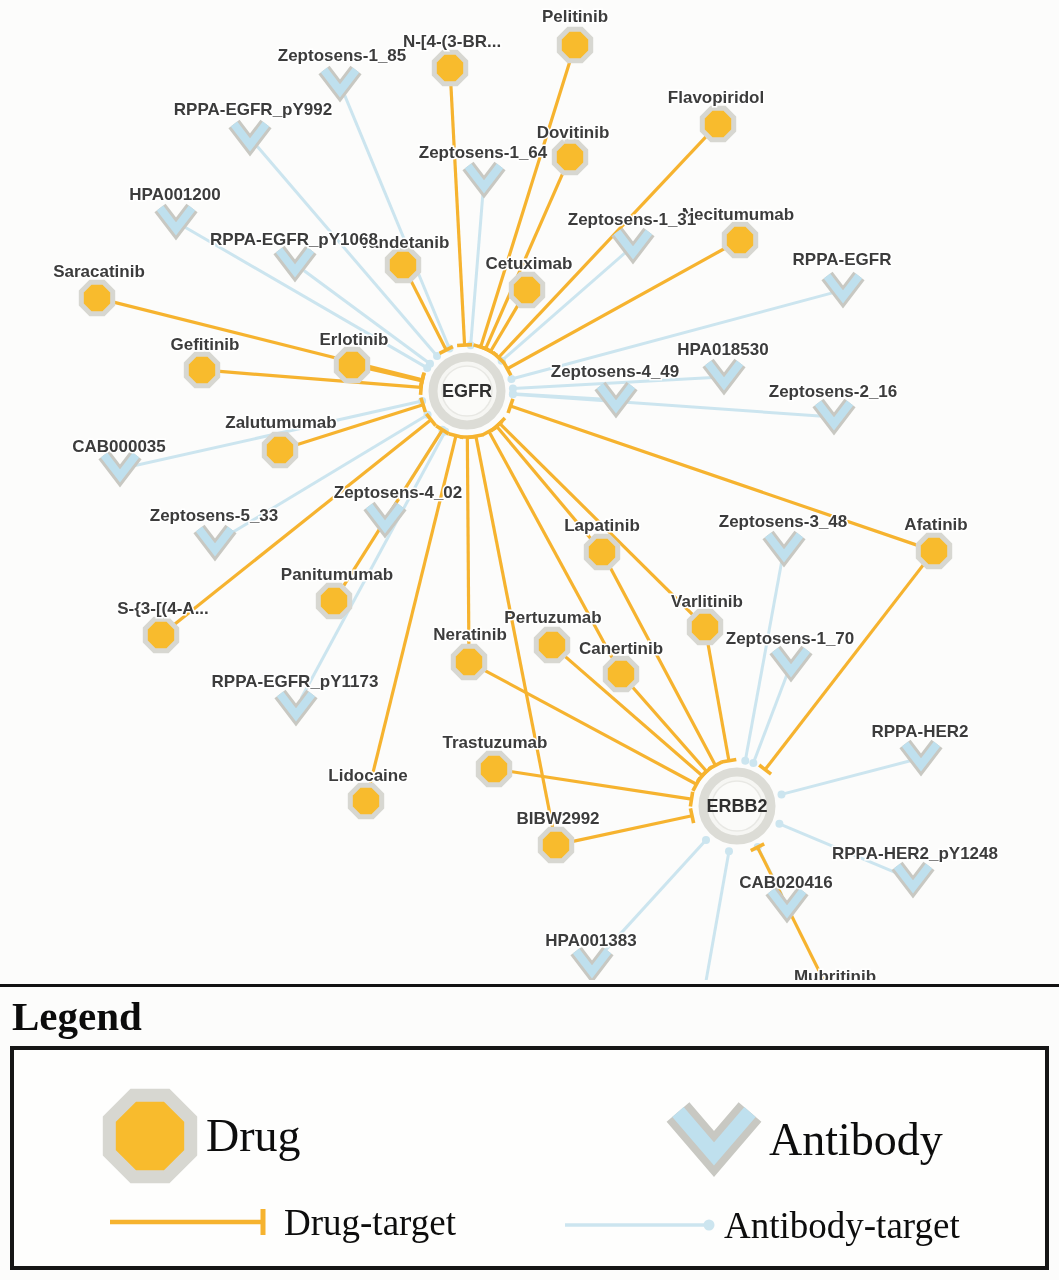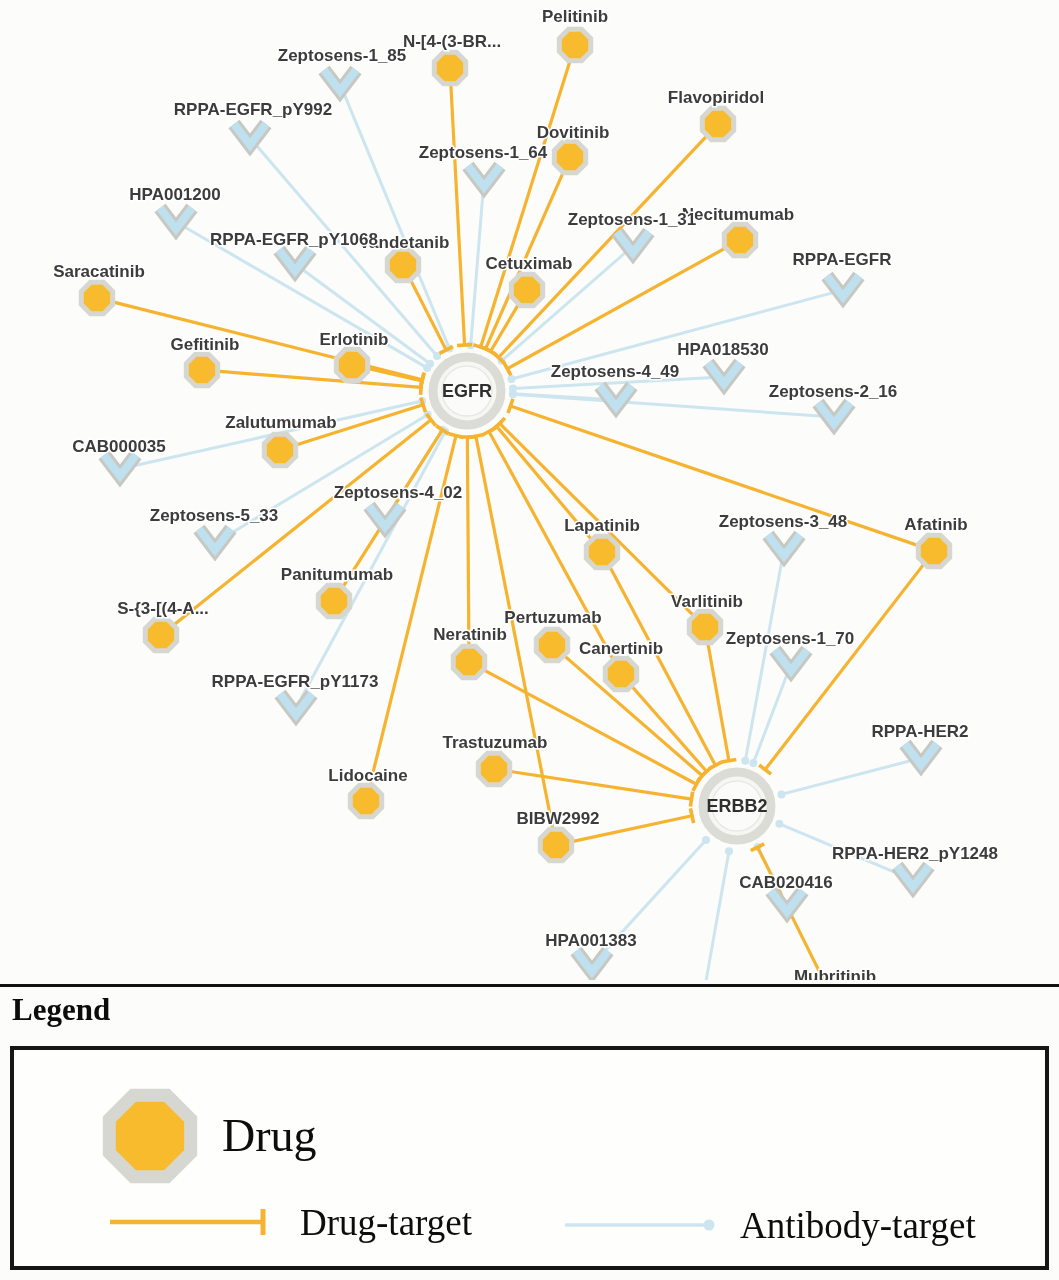--- a/index.html
+++ b/index.html
@@ -6,27 +6,27 @@
   body{
     width:1059px;height:1280px;position:relative;overflow:hidden;
     background:#FCFCFB;
     font-family:"Liberation Sans", sans-serif;
   }
   .stage{position:absolute;left:0;top:0;width:1059px;height:1280px;}
   svg.network{position:absolute;left:0;top:0;}
   .top-rule{position:absolute;left:0;top:984px;width:1059px;height:3px;background:#121212;}
   .legend-heading{
     position:absolute;left:12px;top:992px;
-    font-family:"Liberation Serif", serif;font-weight:bold;font-size:31px;color:#0c0c0c;
+    font-family:"Liberation Serif", serif;font-weight:bold;font-size:41px;color:#0c0c0c;
   }
   .legend-box{
     position:absolute;left:10px;top:1046px;width:1031px;height:216px;
     border:4px solid #161616;background:#FEFEFD;
   }
-  .l-item{position:absolute;display:flex;align-items:center;gap:16px;}
+  .l-item{position:absolute;display:flex;align-items:center;}
   .l-big{font-family:"Liberation Serif", serif;font-size:46px;color:#0d0d0d;line-height:1;}
   .l-small{font-family:"Liberation Serif", serif;font-size:37px;color:#0d0d0d;line-height:1;}
   .drug-fill{fill:#F8BB2D;}
   .casing{stroke:#D7D7D1;}
   .gene-ring{stroke:#DCDCD6;fill:#F6F6F3;}
   .gene-inner{fill:#FBFBF9;stroke:#E7E7E3;}
   .ab-casing{stroke:#C8C8C2;fill:none;}
   .ab-inner{stroke:#BFE0EE;fill:none;}
   .edge-drug{stroke:#F6B32F;}
   .edge-ab{stroke:#CCE5EF;}
@@ -462,20 +462,27 @@
   <div class="legend-box">
 
     <div class="l-item" style="left:80px;top:30px">
       <svg width="112" height="112" viewBox="-56 -56 112 112">
         <polygon class="drug-fill casing" stroke-width="13" points="40.7,16.8 16.8,40.7 -16.8,40.7 -40.7,16.8 -40.7,-16.8 -16.8,-40.7 16.8,-40.7 40.7,-16.8"></polygon>
       </svg>
       <span class="l-big">Drug</span>
     </div>
 
 
+    <div class="l-item" style="left:645px;top:42px">
+      <svg width="110" height="96" viewBox="-55 -50 110 96">
+        <path class="ab-casing" d="M -36 -30 L 0 12 L 36 -30" stroke-width="30" stroke-linejoin="miter"></path>
+        <path class="ab-inner" d="M -36 -30 L 0 12 L 36 -30" stroke-width="15" stroke-linejoin="miter"></path>
+      </svg>
+      <span class="l-big">Antibody</span>
+    </div>
 
     <div class="l-item" style="left:90px;top:150px">
       <svg width="180" height="44" viewBox="0 0 180 44">
         <line class="edge-drug" x1="6" y1="22" x2="158" y2="22" stroke-width="4.5"></line>
         <line class="edge-drug" x1="159" y1="9" x2="159" y2="35" stroke-width="5"></line>
       </svg>
       <span class="l-small">Drug-target</span>
     </div>
 
     <div class="l-item" style="left:545px;top:153px">

